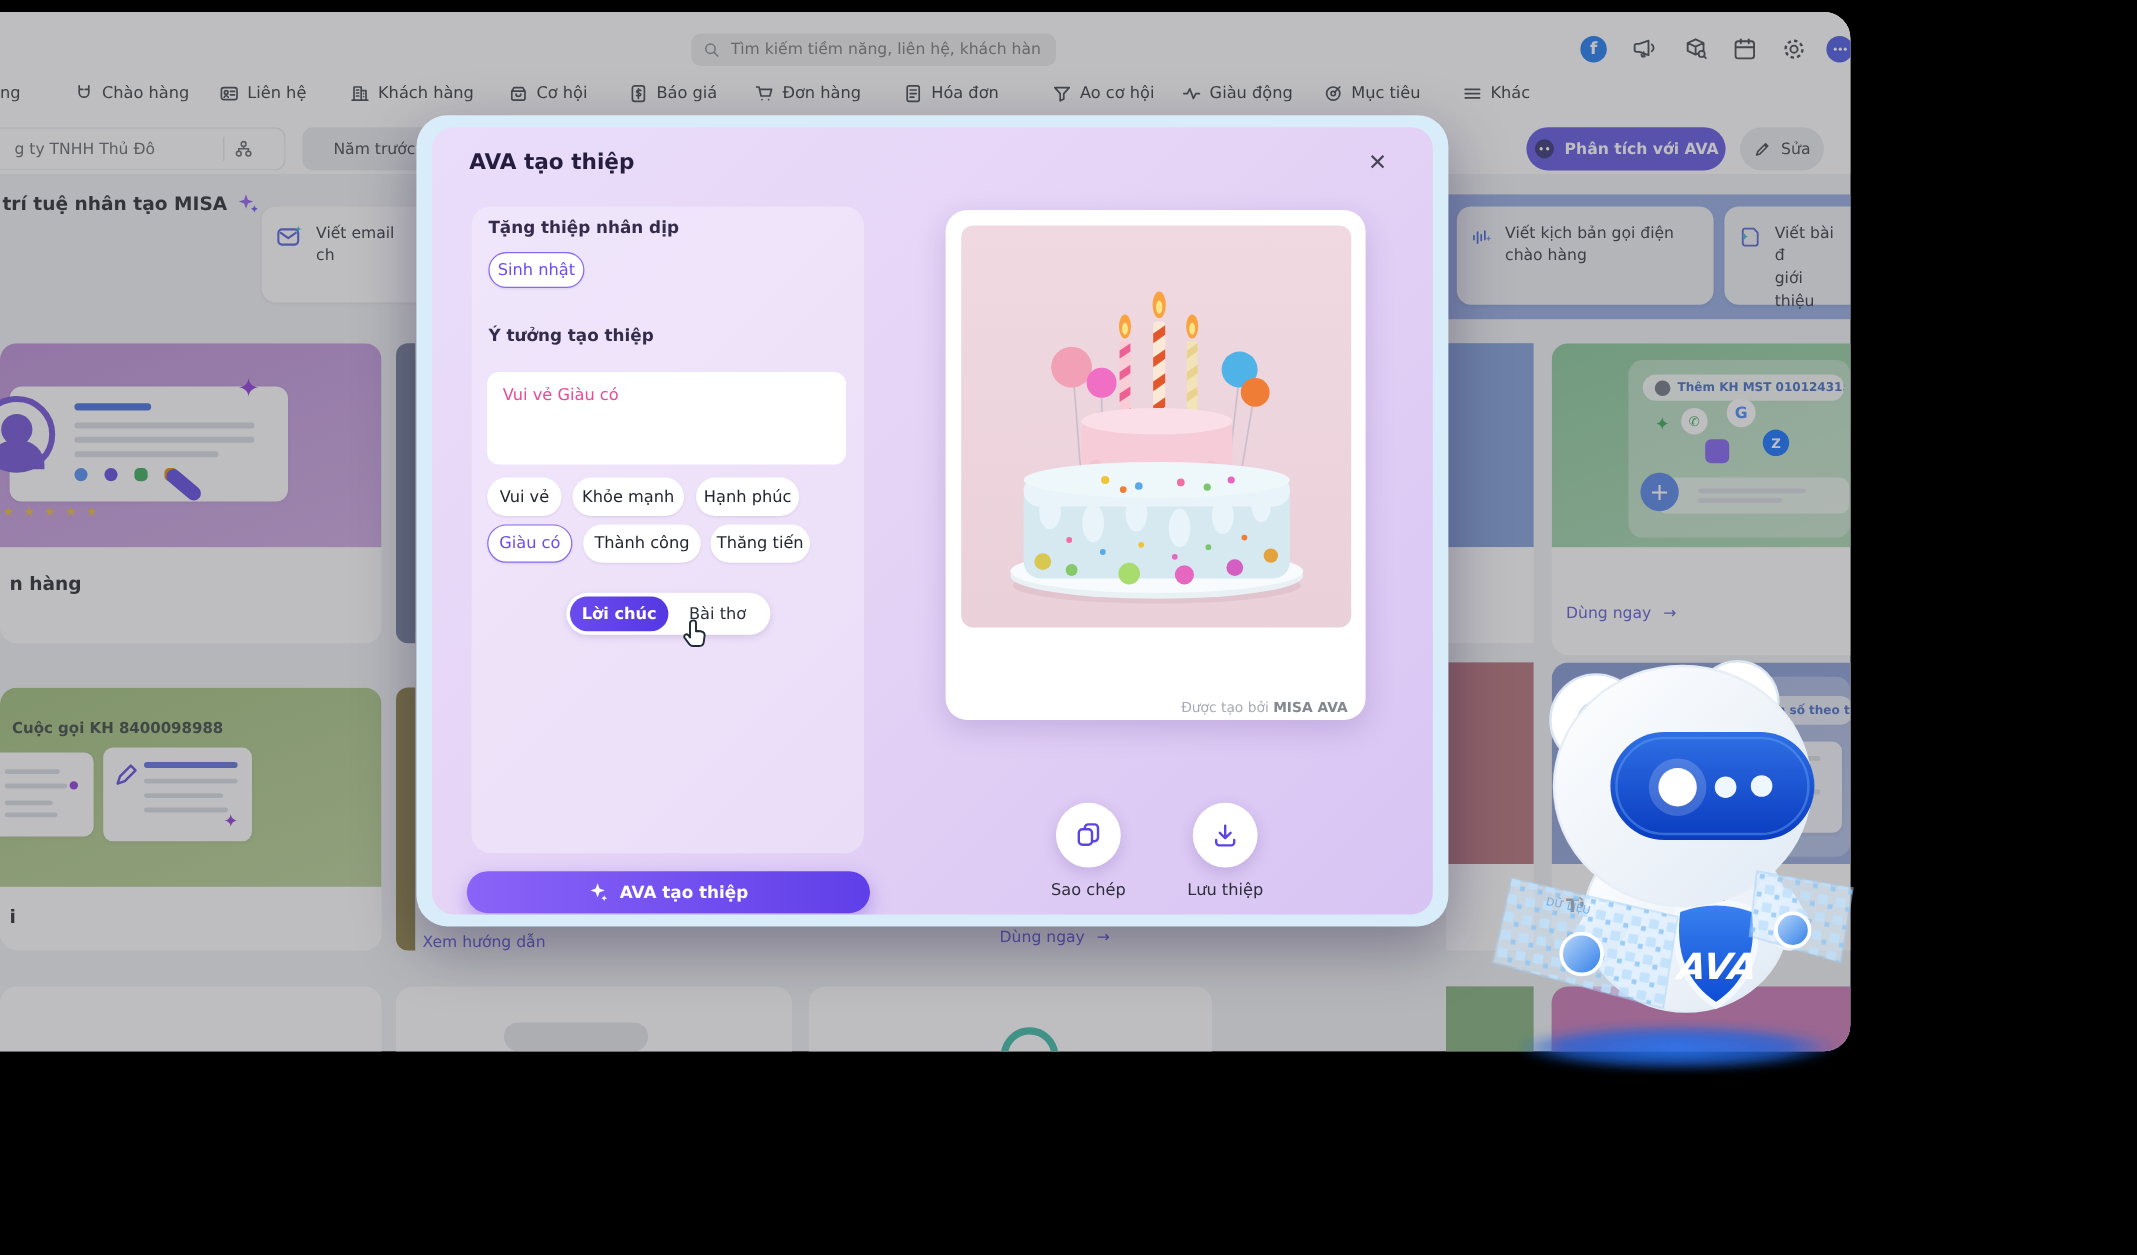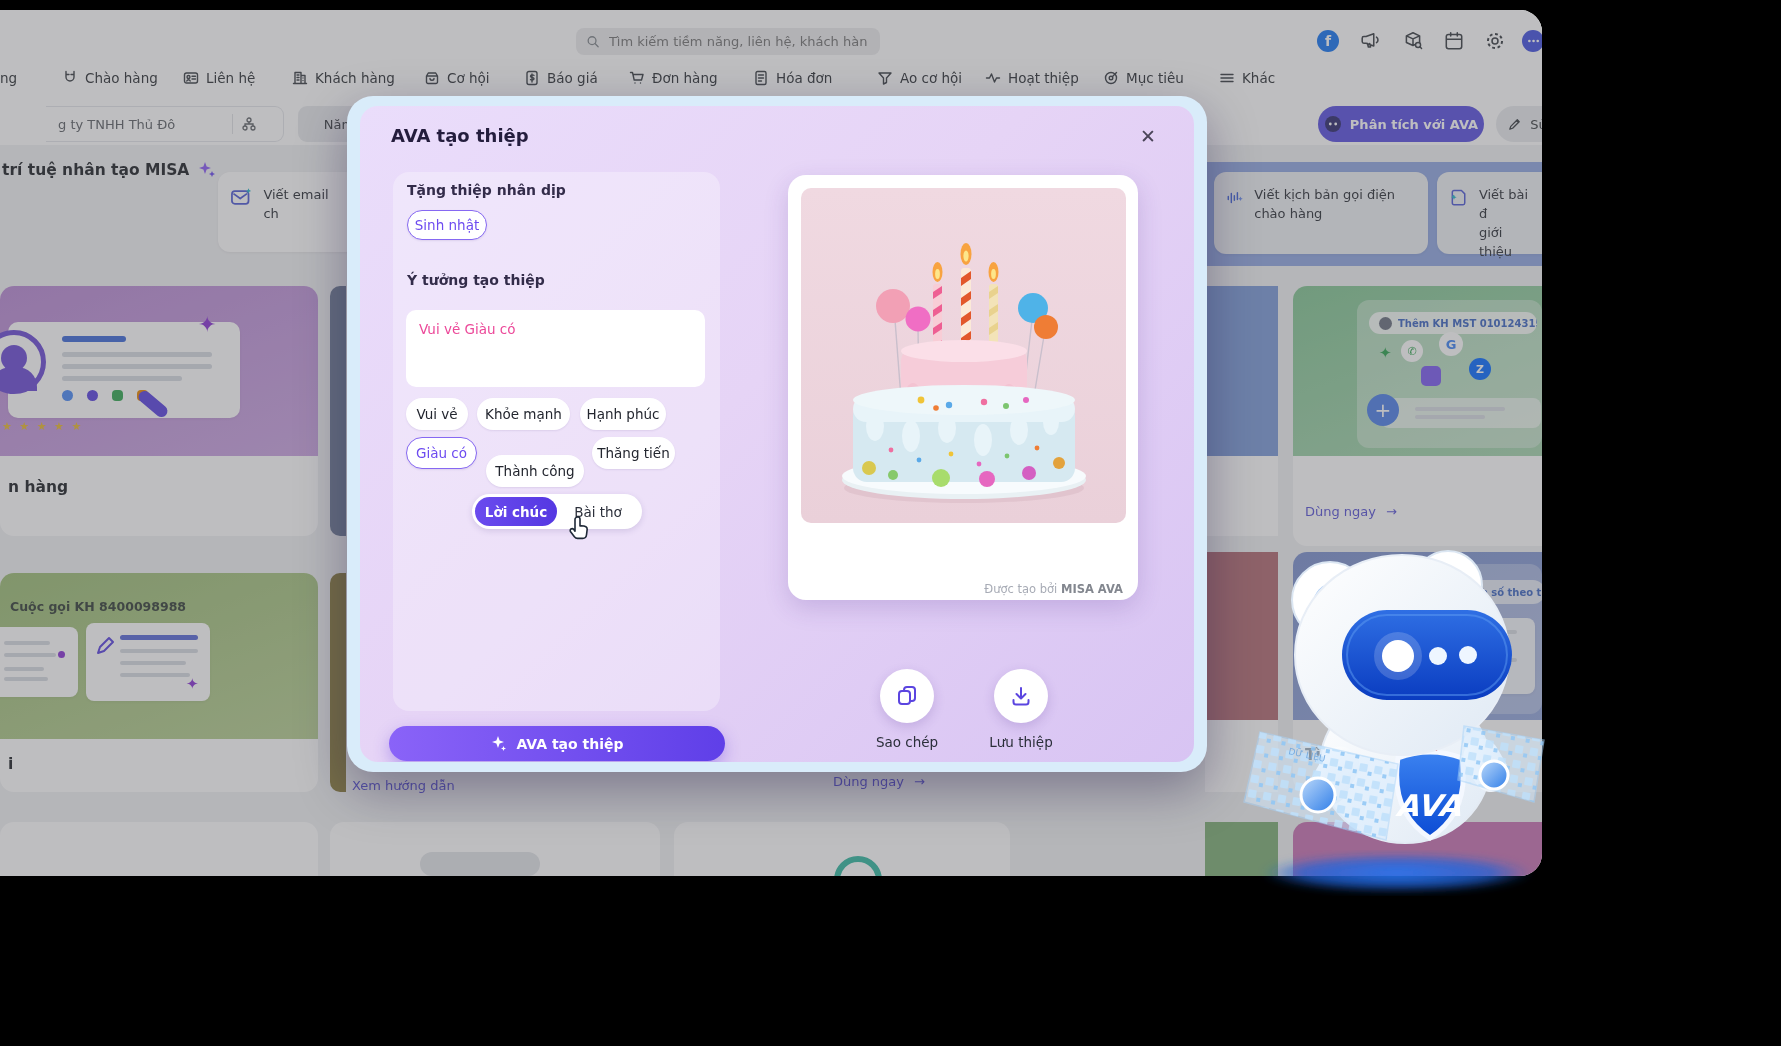--- a/index.html
+++ b/index.html
@@ -11,21 +11,21 @@
   .dim{position:absolute;inset:0;background:rgba(84,84,90,.38);z-index:5;}
   .topbar{position:absolute;left:0;top:0;width:100%;height:135px;background:#fff;}
   .search{position:absolute;left:576px;top:18px;width:304px;height:27px;background:#ececee;border-radius:8px;display:flex;align-items:center;padding:0 10px;gap:7px;}
   .search input{border:0;background:transparent;outline:none;font-size:13px;color:#80868b;width:100%;}
   .tico{position:absolute;top:20px;width:22px;height:22px;display:flex;align-items:center;justify-content:center;}
   .fb{background:#1877f2;border-radius:50%;color:#fff;font-weight:700;font-size:14px;font-family:"DejaVu Serif","Liberation Serif",serif;}
   .chatb{background:#4453e0;border-radius:50%;}
   .menuitem{position:absolute;top:60px;display:flex;align-items:center;gap:7px;font-size:13.5px;color:#2f3337;white-space:nowrap;}
   .mi{width:16px;height:16px;flex:0 0 auto;}
   .mi path,.mi rect,.mi circle,.mi line{stroke:#3a3f45;stroke-width:1.4;fill:none;stroke-linecap:round;stroke-linejoin:round;}
-  .pill{position:absolute;display:flex;align-items:center;justify-content:center;gap:8px;border-radius:9px;font-size:13px;color:#3c4043;margin-left:46px;}
+  .pill{position:absolute;display:flex;align-items:center;justify-content:center;gap:8px;border-radius:9px;font-size:13px;color:#3c4043;}
   .cinput{left:0;top:96px;width:238px;height:36px;background:#fff;border:1px solid #e4e6ea;border-left:0;border-radius:0 9px 9px 0;justify-content:flex-start;padding:0 10px;color:#5f6368;}
   .gpill{background:#e9ebee;}
   
   .sectitle{position:absolute;left:2px;top:150px;font-size:15.5px;font-weight:700;color:#1f2328;display:flex;gap:8px;align-items:center;}
   .wcard{position:absolute;background:#fff;border-radius:12px;box-shadow:0 1px 3px rgba(0,0,0,.06);}
   .aicard{display:flex;align-items:flex-start;gap:10px;padding:14px 12px;font-size:13px;color:#2d3138;line-height:1.45;}
   .band{position:absolute;left:1205px;top:152px;width:337px;height:104px;background:#91a8e2;}
   .bigcard{position:absolute;border-radius:14px;overflow:hidden;background:#fff;}
   .cardtitle{font-size:15.5px;font-weight:700;color:#1f2328;}
   .uselink{font-size:13px;color:#5a55d6;display:flex;gap:10px;align-items:center;}
@@ -151,21 +151,21 @@
     <div class="menuitem" style="left:877px">
         <svg class="mi" viewBox="0 0 16 16">
           <path d="M2 3h12l-4.5 5v4.5l-3 1.5V8z"></path>
         </svg>
         <span>Ao cơ hội</span>
       </div>
     <div class="menuitem" style="left:985px">
         <svg class="mi" viewBox="0 0 16 16">
           <path d="M1.5 8h3l2-4 3 8 2-4h3"></path>
         </svg>
-        <span>Hoạt thiệp</span>
+        <span>Giàu động</span>
       </div>
     <div class="menuitem" style="left:1103px">
         <svg class="mi" viewBox="0 0 16 16">
           <circle cx="8" cy="8" r="5.5"></circle>
           <circle cx="8" cy="8" r="1.8"></circle>
           <path d="M13.5 2.5L9.5 6.5"></path>
         </svg>
         <span>Mục tiêu</span>
       </div>
     <div class="menuitem" style="left:1219px">
@@ -384,21 +384,21 @@
         </div>
       <div class="chip" style="left:117px;top:292px;width:93px;height:32px">
           <span>Khỏe mạnh</span>
         </div>
       <div class="chip" style="left:220px;top:292px;width:86px;height:32px">
           <span>Hạnh phúc</span>
         </div>
       <div class="chip sel" style="left:46px;top:331px;width:71px;height:32px">
           <span>Giàu có</span>
         </div>
-      <div class="chip" style="left:126px;top:349px;width:98px;height:32px">
+      <div class="chip" style="left:126px;top:331px;width:98px;height:32px">
           <span>Thành công</span>
         </div>
       <div class="chip" style="left:232px;top:331px;width:83px;height:32px">
           <span>Thăng tiến</span>
         </div>
 
       <div class="toggle">
         <div class="tseg on">
             <span>Lời chúc</span>
           </div>

